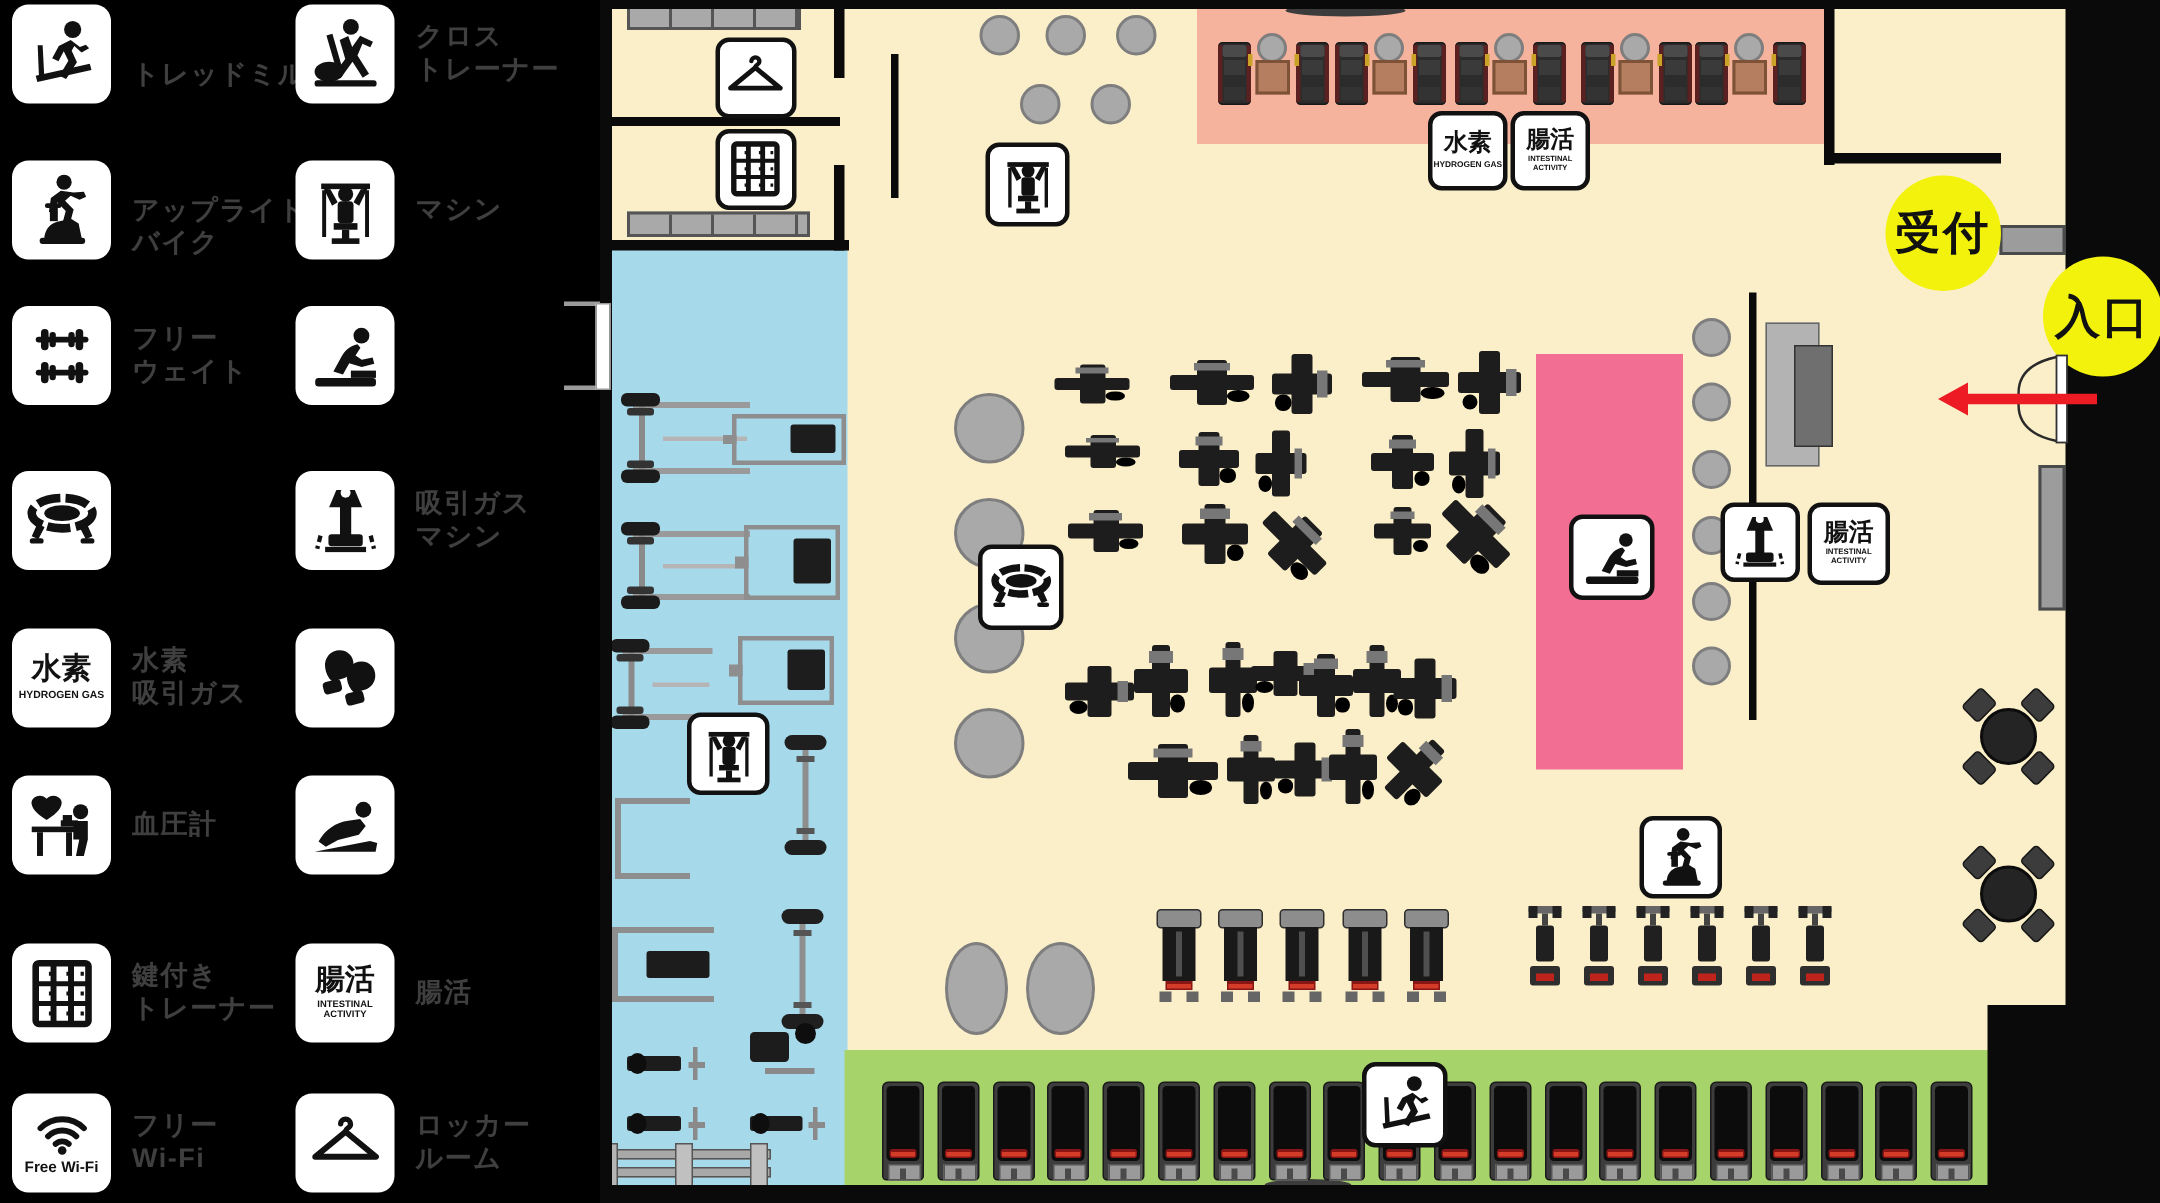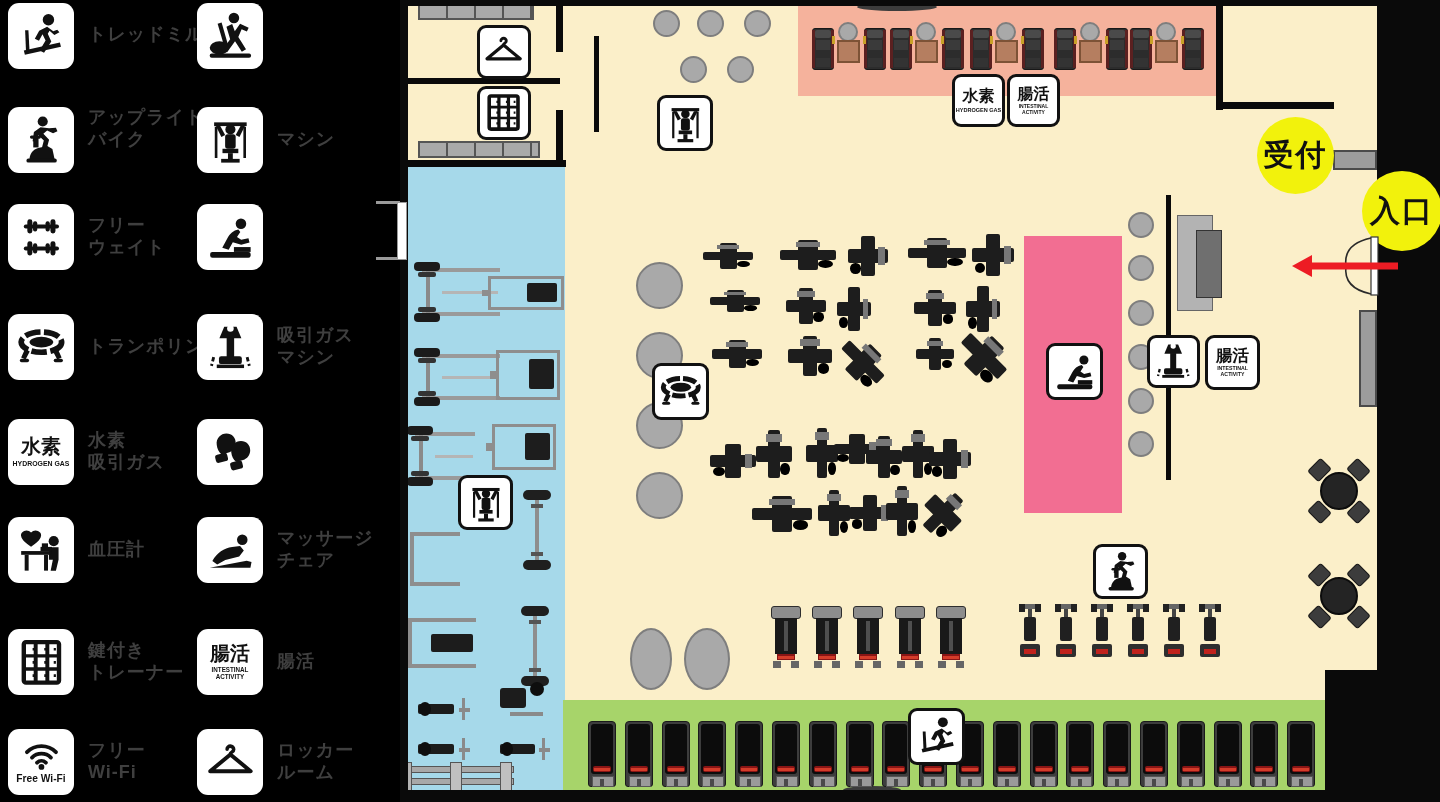--- a/index.html
+++ b/index.html
@@ -135,34 +135,38 @@
       </symbol>
     </defs>
   </svg>
 
   <div id="legend">
       <div class="lg-icon" style="left: 8px; top: 3px; width: 66px; height: 66px;">
         <svg viewBox="0 0 24 24" width="52.800000000000004" height="52.800000000000004">
           <use href="#treadmill-icon"></use>
         </svg>
       </div>
-      <div class="abs" style="left: 88px; top: 2px; height: 66px; display: flex; align-items: center;">
+      <div class="abs" style="left: 88px; top: 17px; height: 66px; display: flex; align-items: center;">
         <span class="lg-label" style="position: static;">トレッドミル</span>
       </div>
       <div class="lg-icon" style="left: 197px; top: 3px; width: 66px; height: 66px;">
         <svg viewBox="0 0 24 24" width="52.800000000000004" height="52.800000000000004">
           <use href="#cross-trainer-icon"></use>
         </svg>
       </div>
+      <div class="abs" style="left: 277px; top: 3px; height: 66px; display: flex; align-items: center;">
+        <span class="lg-label" style="position: static;">クロス
+トレーナー</span>
+      </div>
       <div class="lg-icon" style="left: 8px; top: 107px; width: 66px; height: 66px;">
         <svg viewBox="0 0 24 24" width="52.800000000000004" height="52.800000000000004">
           <use href="#upright-bike-icon"></use>
         </svg>
       </div>
-      <div class="abs" style="left: 88px; top: 107px; height: 66px; display: flex; align-items: flex-start;">
+      <div class="abs" style="left: 88px; top: 107px; height: 66px; display: flex; align-items: flex-end;">
         <span class="lg-label" style="position: static;">アップライト
 バイク</span>
       </div>
       <div class="lg-icon" style="left: 197px; top: 107px; width: 66px; height: 66px;">
         <svg viewBox="0 0 24 24" width="52.800000000000004" height="52.800000000000004">
           <use href="#machine-icon"></use>
         </svg>
       </div>
       <div class="abs" style="left: 277px; top: 107px; height: 66px; display: flex; align-items: center;">
         <span class="lg-label" style="position: static;">マシン</span>
@@ -179,23 +183,20 @@
       <div class="lg-icon" style="left: 197px; top: 204px; width: 66px; height: 66px;">
         <svg viewBox="0 0 24 24" width="52.800000000000004" height="52.800000000000004">
           <use href="#stretch-area-icon"></use>
         </svg>
       </div>
       <div class="lg-icon" style="left: 8px; top: 314px; width: 66px; height: 66px;">
         <svg viewBox="0 0 24 24" width="52.800000000000004" height="52.800000000000004">
           <use href="#trampoline-icon"></use>
         </svg>
       </div>
-      <div class="abs" style="left: 88px; top: 314px; height: 66px; display: flex; align-items: center;">
-        <span class="lg-label" style="position: static;">トランポリン</span>
-      </div>
       <div class="lg-icon" style="left: 197px; top: 314px; width: 66px; height: 66px;">
         <svg viewBox="0 0 24 24" width="52.800000000000004" height="52.800000000000004">
           <use href="#vibration-machine-icon"></use>
         </svg>
       </div>
       <div class="abs" style="left: 277px; top: 314px; height: 66px; display: flex; align-items: center;">
         <span class="lg-label" style="position: static;">吸引ガス
 マシン</span>
       </div>
       <div class="lg-icon" style="left: 8px; top: 419px; width: 66px; height: 66px;">
@@ -216,24 +217,20 @@
           <use href="#blood-pressure-icon"></use>
         </svg>
       </div>
       <div class="abs" style="left: 88px; top: 517px; height: 66px; display: flex; align-items: center;">
         <span class="lg-label" style="position: static;">血圧計</span>
       </div>
       <div class="lg-icon" style="left: 197px; top: 517px; width: 66px; height: 66px;">
         <svg viewBox="0 0 24 24" width="52.800000000000004" height="52.800000000000004">
           <use href="#massage-chair-icon"></use>
         </svg>
-      </div>
-      <div class="abs" style="left: 277px; top: 517px; height: 66px; display: flex; align-items: center;">
-        <span class="lg-label" style="position: static;">マッサージ
-チェア</span>
       </div>
       <div class="lg-icon" style="left: 8px; top: 629px; width: 66px; height: 66px;">
         <svg viewBox="0 0 24 24" width="52.800000000000004" height="52.800000000000004">
           <use href="#locker-icon"></use>
         </svg>
       </div>
       <div class="abs" style="left: 88px; top: 629px; height: 66px; display: flex; align-items: center;">
         <span class="lg-label" style="position: static;">鍵付き
 トレーナー</span>
       </div>

